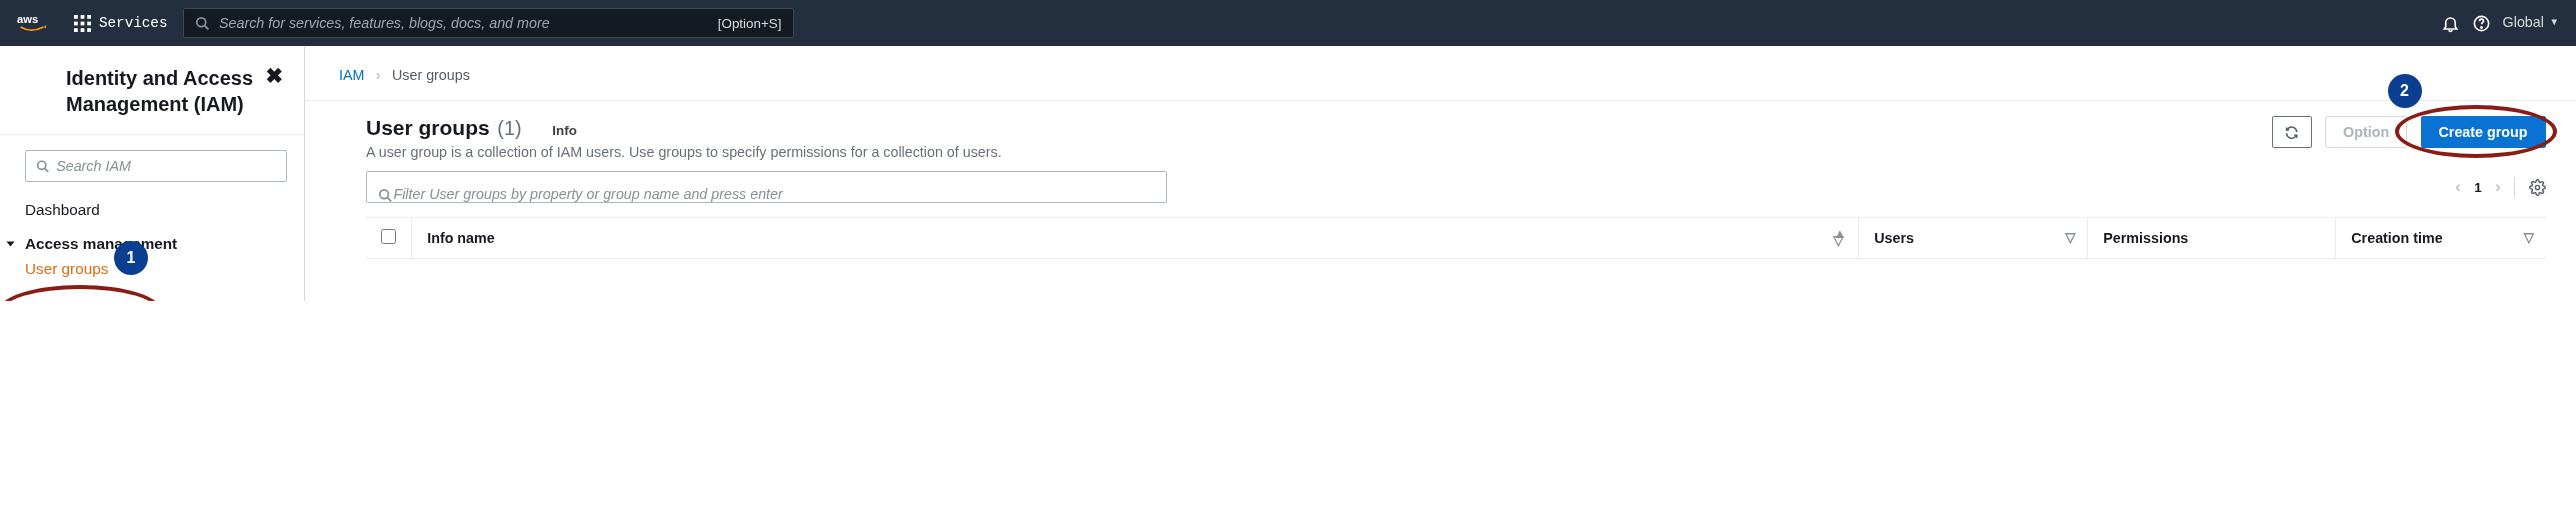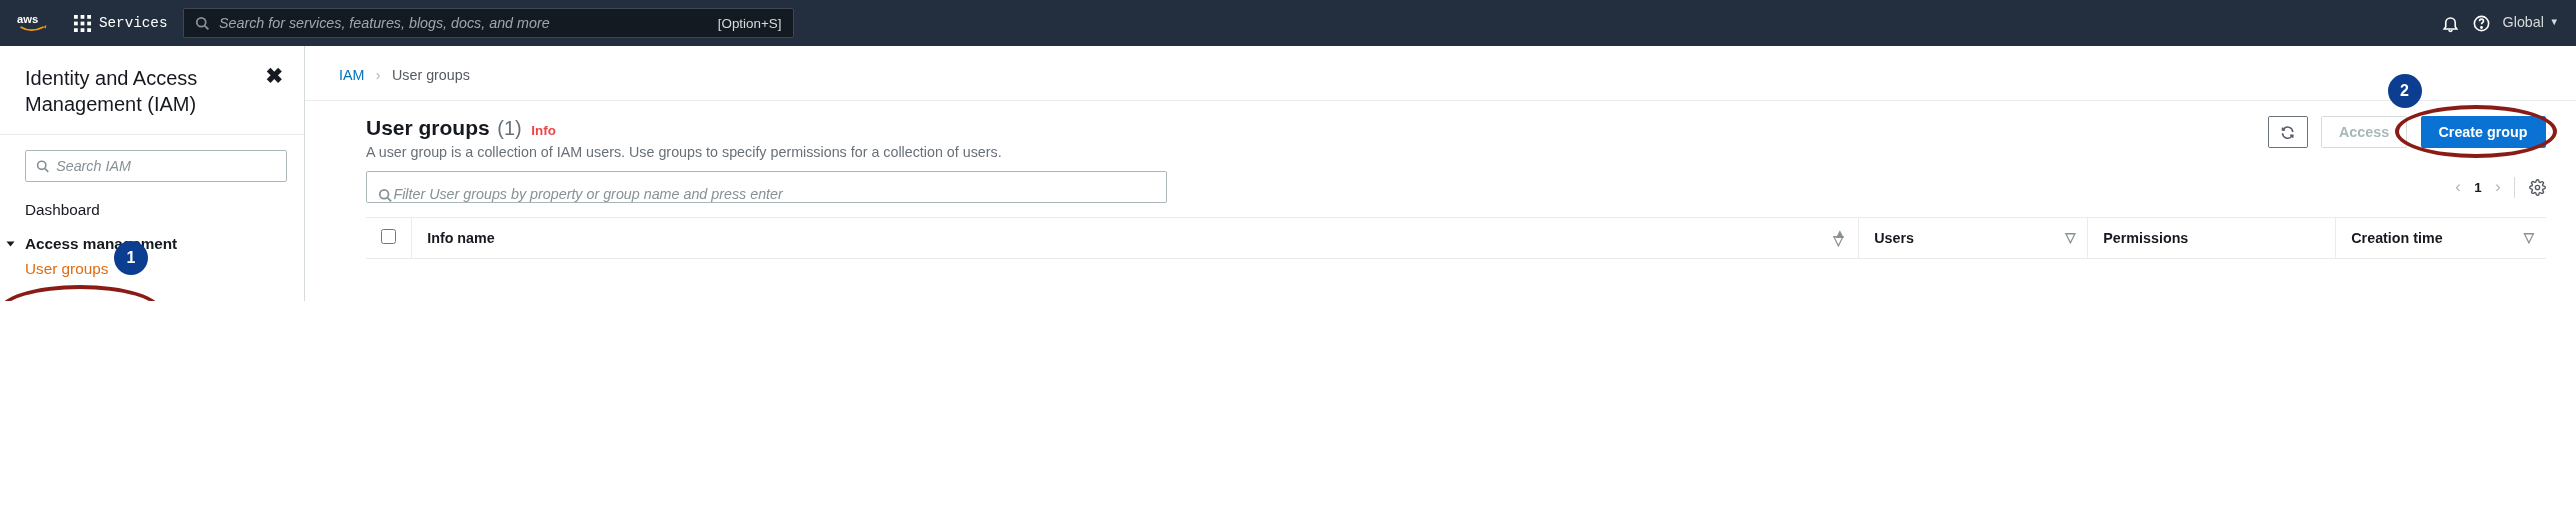--- a/index.html
+++ b/index.html
@@ -19,21 +19,21 @@
   .top-spacer { flex: 1; }
   .top-icons { display: flex; align-items: flex-start; gap: 12px; }
   .top-icon-btn { color: #fff; cursor: pointer; display:flex; align-items:center;}
   .region { display: flex; align-items: center; gap: 5.7px; font-size: 14.3px; cursor: pointer; color:#d5dbdb;}
   .region .caret { font-size: 9.5px; }
 
   .main { display: flex; align-items: stretch; }
   
   .sidebar { width: 305px; border-right: 1px solid #d5dbdb; padding: 19px 17px 19px 25px; position: relative; }
   .sidebar-title-row { display:flex; align-items: flex-start; justify-content: space-between; margin-bottom: 17px; padding-right:3.8px;}
-  .sidebar-title { font-size: 20px; font-weight: 400; line-height: 1.3; max-width: 219px;}
+  .sidebar-title { font-size: 20px; font-weight: 700; line-height: 1.3; max-width: 219px; margin-left: 41px;}
   .close-x { font-size: 21px; font-weight: 900; color:#16191f; cursor:pointer; line-height:1;}
   .sidebar hr { border: none; border-top: 1px solid #e9ebed; margin: 0 -17px 15.3px -25px; }
   .search-iam { border: 1px solid #aab7b8; border-radius: 1.9px; height: 32px; display:flex; align-items:center; padding:0 9.5px; gap:7.6px; margin-bottom:13.4px;}
   .search-iam input { border:none; outline:none; font-size:14.3px; width:100%; font-style: italic; color:#545b64;}
   .search-iam input::placeholder { color:#879196; font-style: italic;}
   .nav-link { font-size: 15.3px; color:#16191f; padding:5.7px 0; cursor:pointer; }
   .nav-section { font-size: 15.3px; font-weight:700; padding:9.5px 0 3.8px; position:relative; cursor:pointer;}
   .nav-section::before { content:""; position:absolute; left:-17px; top:15.3px; border-left:5.7px solid #16191f; border-top:4.8px solid transparent; border-bottom:4.8px solid transparent; transform: rotate(90deg);}
   .nav-sub { font-size: 15.3px; padding:3.8px 0 3.8px 0; color:#dd6b10; font-weight:500; cursor:pointer;}
 
@@ -50,21 +50,21 @@
   .breadcrumb .bc-sep { color:#aab7b8; }
   .breadcrumb .bc-current { color:#545b64; }
   .content hr.long { border:none; border-top:1px solid #e9ebed; margin:0 -30.5px 0 -34px; }
 
   .panel { padding: 15.3px 0 0 27px; }
   .panel-head { display:flex; align-items:flex-start; justify-content:space-between; gap:19px; margin-bottom:11.4px;}
   .ph-left {}
   .ph-title-row { display:flex; align-items: baseline; gap:7.6px;}
   .ph-title { font-size:21px; font-weight:700; }
   .ph-count { font-size:20px; color:#687078; }
-  .ph-info { color:#ef4444; font-size:13.4px; font-weight:600; cursor:pointer; margin-left:2px;}
+  .ph-info { color:#404040; font-size:13.4px; font-weight:600; cursor:pointer; margin-left:23px;}
   .ph-desc { color:#687078; font-size:14.3px; margin-top:3.8px; }
   .ph-actions { display:flex; align-items:center; gap:13.4px; position:relative;}
   .btn { height:32px; border:1px solid #687078; background:#fff; border-radius:1.9px; padding:0 17px; font-size:14.3px; font-weight:600; cursor:pointer; color:#545b64; display:inline-flex; align-items:center; gap:5.7px;}
   .btn.icon-only { padding:0 11.4px;}
   .btn.disabled { color:#aab7b8; border-color:#d5dbdb; cursor:default;}
   .btn.primary { background:#0972d3; border:1px solid #0972d3; color:#fff; }
   #badge2 { position:absolute; top:-42px; right:124px; }
   #ring2 { position:absolute; top:-11.4px; right:-11.4px; width:162px; height:53px; }
 
   .filter-row { display:flex; align-items:center; gap:15.3px; margin: 9.5px 0 13.4px 0;}
@@ -184,21 +184,21 @@
         </div>
         <div class="ph-actions">
           <button class="btn icon-only">
             <svg width="15.3" height="15.3" viewBox="0 0 24 24" fill="none" stroke="#545b64" stroke-width="2.4">
                 <path d="M20 11A8 8 0 006 6l-2 2"></path>
                 <path d="M4 13a8 8 0 0014 5l2-2"></path>
                 <polyline points="4,4 4,8 8,8"></polyline>
                 <polyline points="20,20 20,16 16,16"></polyline>
               </svg>
           </button>
-          <button class="btn disabled">Access</button>
+          <button class="btn disabled">Option</button>
           <button class="btn primary">Create group</button>
           <div id="badge2" class="annot-badge">2</div>
           <div id="ring2" class="annot-ring"></div>
         </div>
       </div>
 
       <div class="filter-row">
         <div class="filter-input">
           <svg class="mag-icon" viewBox="0 0 16 16">
               <circle cx="7" cy="7" r="5"></circle>

